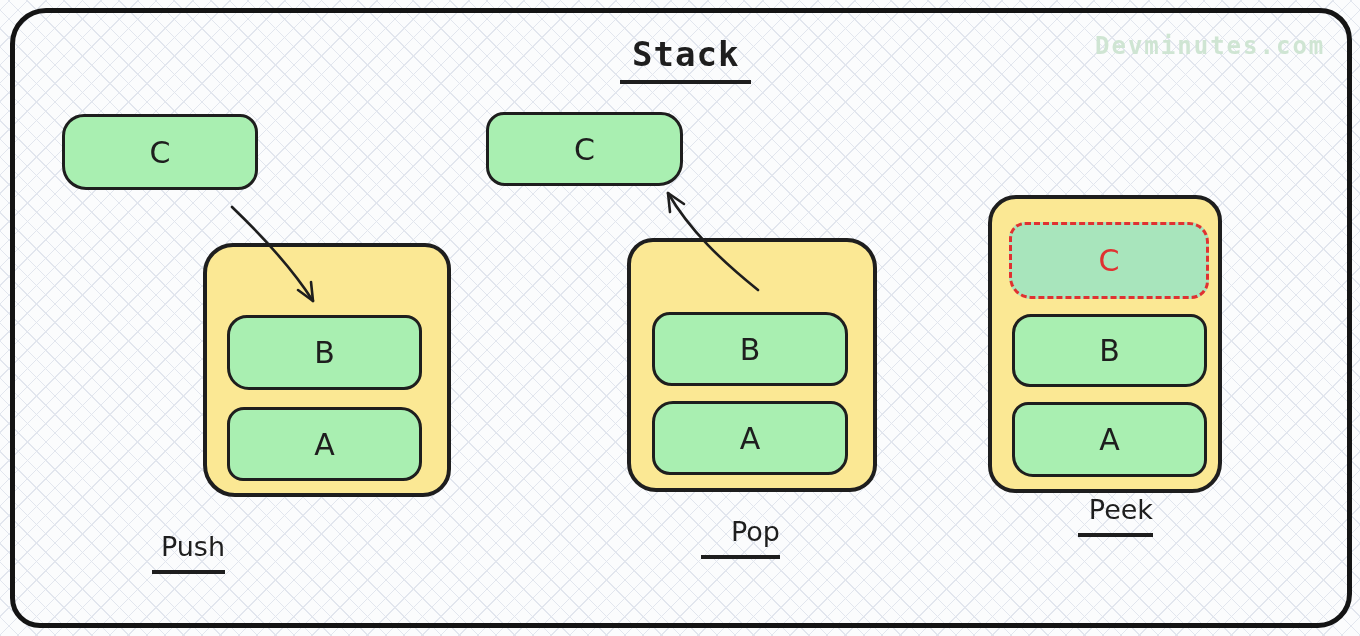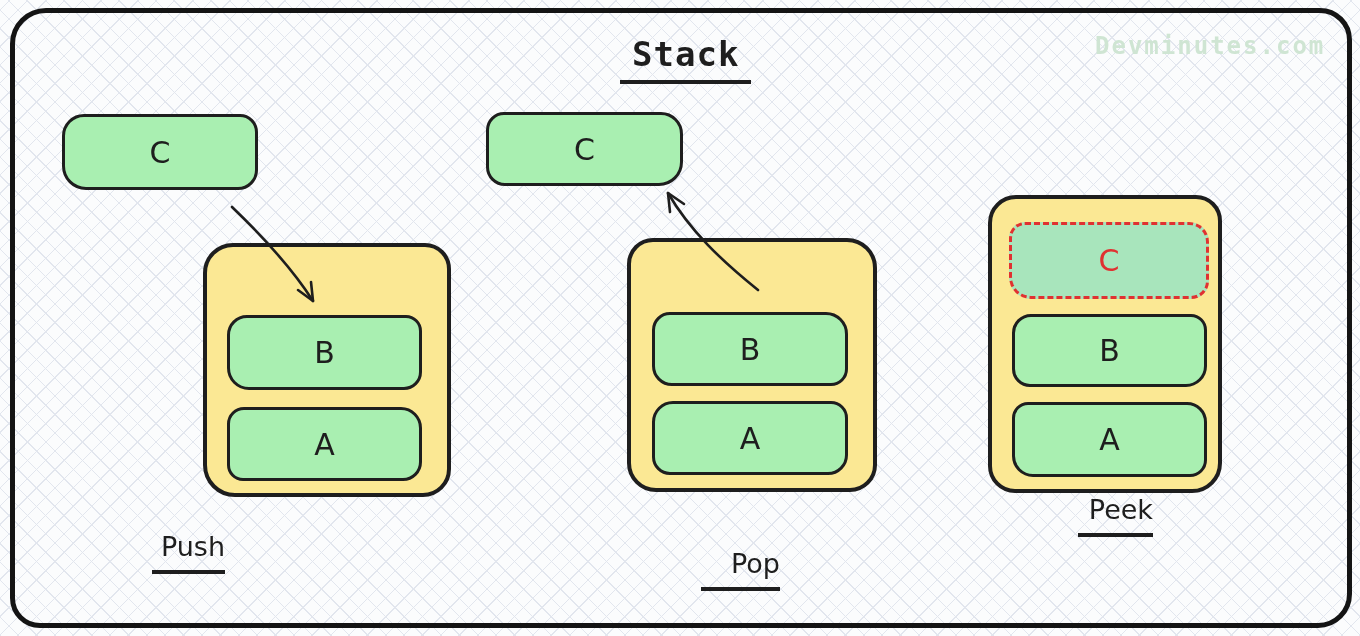--- a/index.html
+++ b/index.html
@@ -81,21 +81,21 @@
   .peek-b{ left:20px; top:115px; width:195px; height:73px; border-radius:19px 16px 21px 18px; }
   .peek-a{ left:20px; top:203px; width:195px; height:75px; border-radius:16px 20px 17px 21px; }
   .op-label{
     position:absolute;
     font-size:27px; font-weight:normal; color:var(--stroke);
     padding-bottom:8px;
     border-bottom:4px solid var(--stroke);
     text-align:right;
   }
   .label-push{ left:152px; top:531px; min-width:73px; }
-  .label-pop { left:701px; top:548px; min-width:79px; }
+  .label-pop { left:701px; top:516px; min-width:79px; }
   .label-peek{ left:1078px; top:494px; min-width:75px; }
   .arrows{
     position:absolute; left:0; top:0; width:1360px; height:636px;
     pointer-events:none;
   }
 </style>
 </head>
 <body>
 
 <div class="frame"></div>

